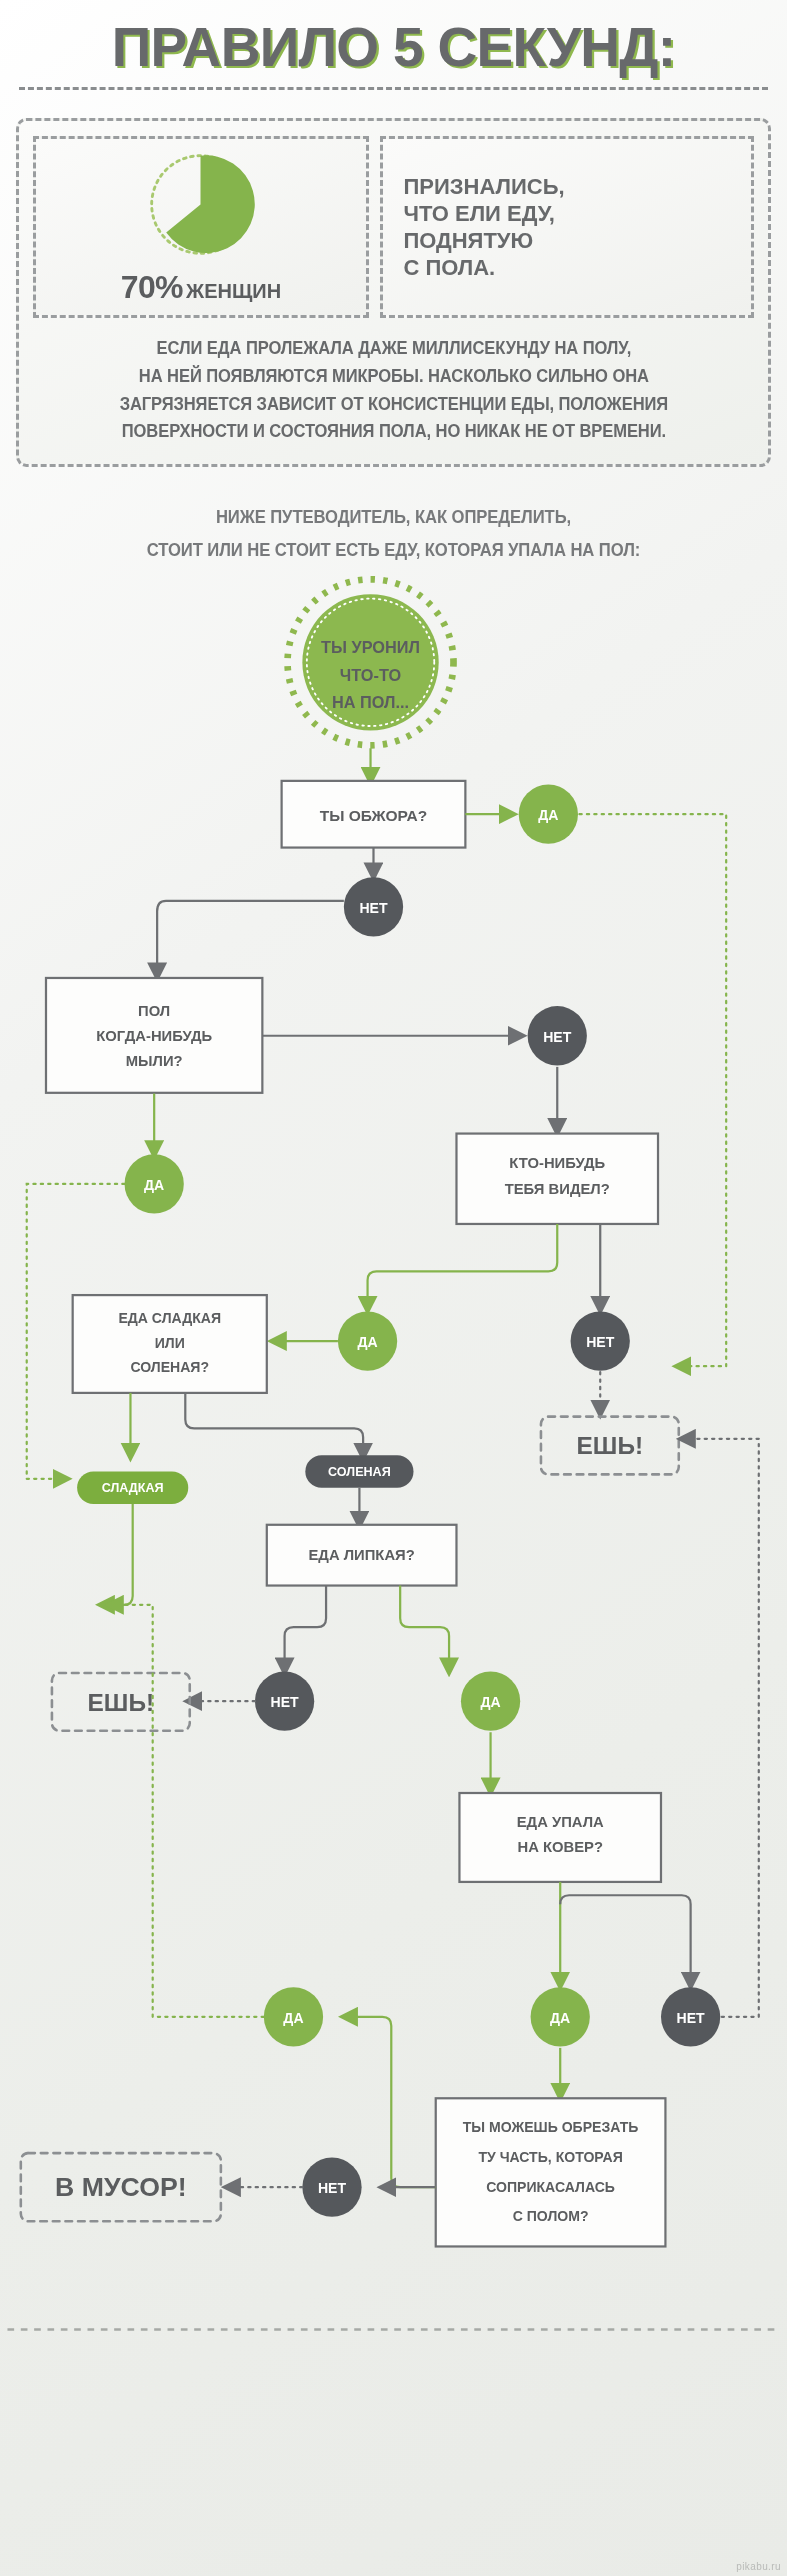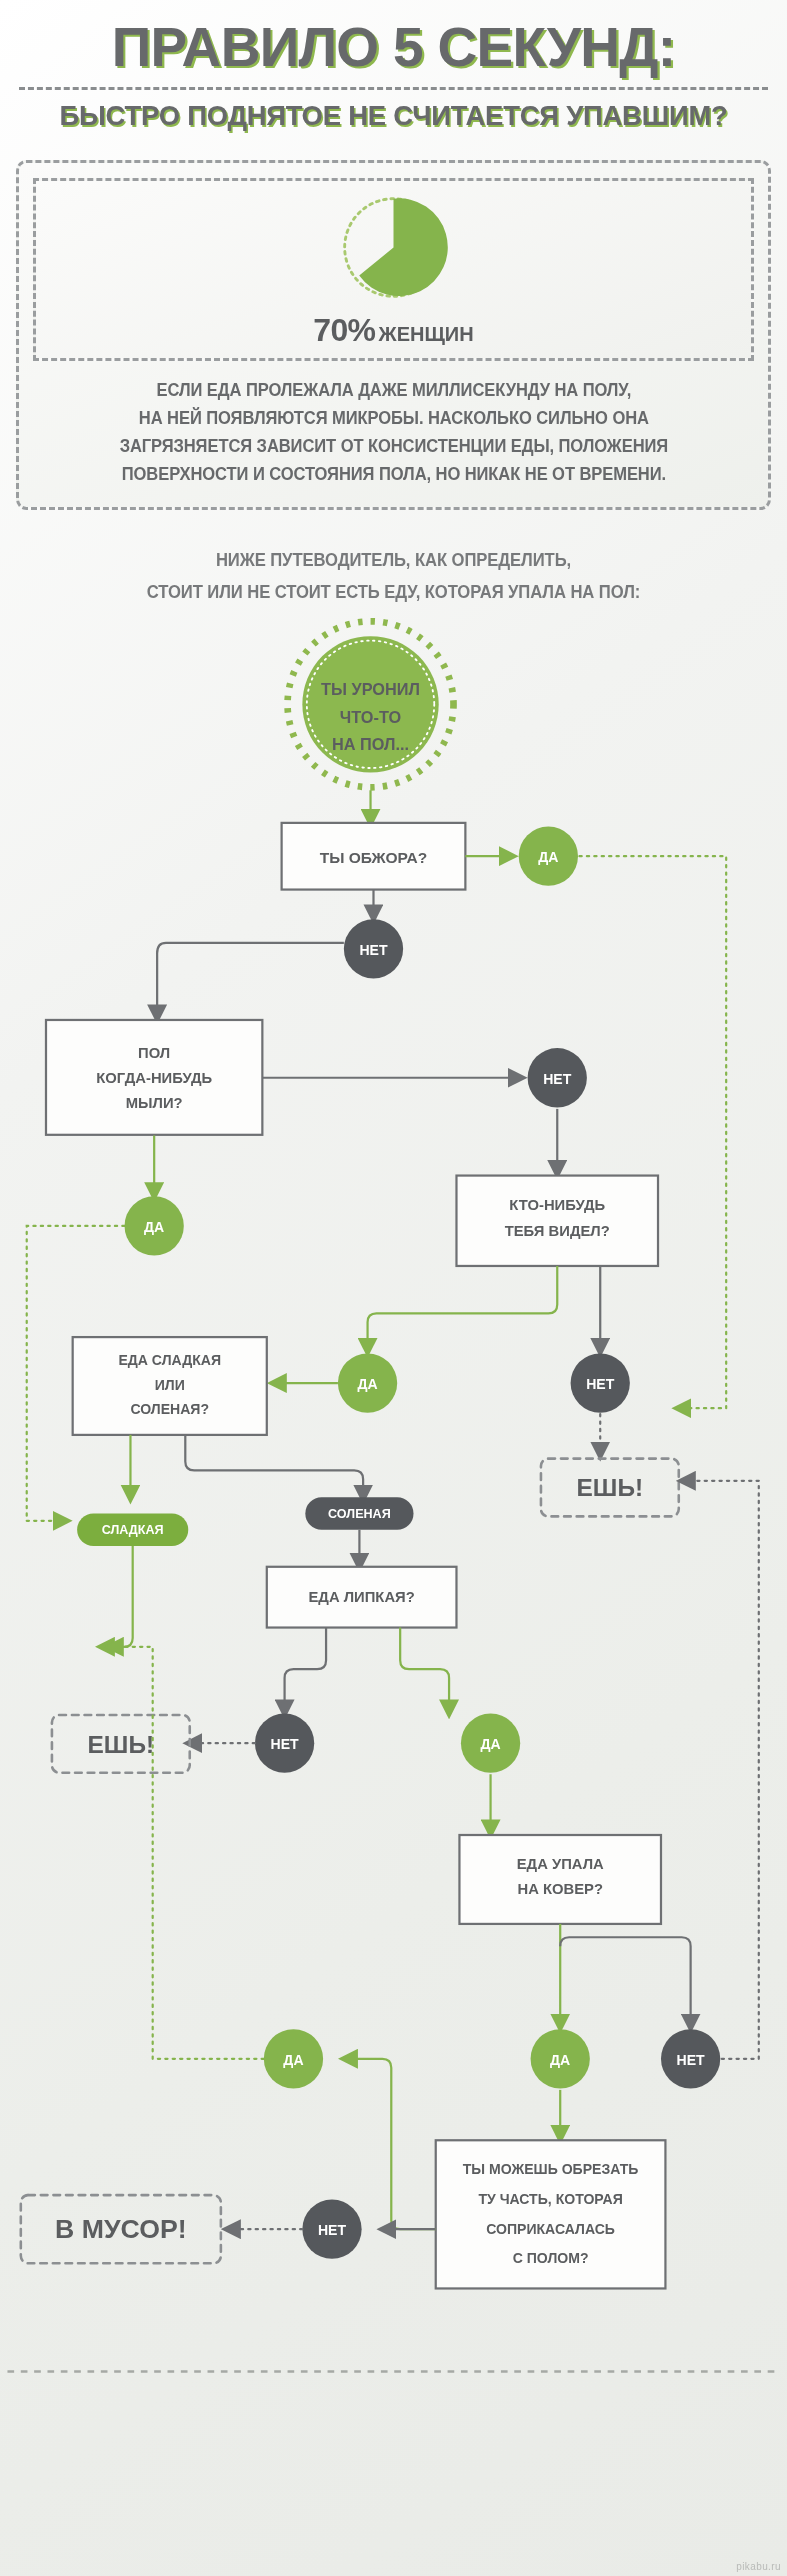--- a/index.html
+++ b/index.html
@@ -134,38 +134,45 @@
   }
 </style>
 </head>
 <body>
 
 <div id="page">
 
   <div class="title-wrap">
     <div class="main-title">ПРАВИЛО 5 СЕКУНД:</div>
     <div class="title-rule"></div>
-    <div class="sub-title">БЫСТРО ПОДНЯТОЕ НЕ СЧИТАЕТСЯ УПАВШИМ?</div>
   </div>
 
   <div class="stats-panel">
     <div class="stats-row">
 
       <div class="stat-card">
         <svg class="pie" viewBox="0 0 100 100">
           <circle cx="50" cy="50" r="44" fill="none" stroke="#a9c96f" stroke-width="2.6" stroke-dasharray="2.4 4.2" stroke-linecap="round"></circle>
           <path d="M50,50 L50,6 A44,44 0 1 1 19.1,75.3 Z" fill="#85b44c"></path>
         </svg>
         <div class="pct-line">
           <span class="pct-num">70%</span>
           <span class="pct-word">ЖЕНЩИН</span>
         </div>
       </div>
 
 
+      <div class="stat-card wide">
+        <div class="claim-text">
+          <div>ПРИЗНАЛИСЬ,</div>
+          <div>ЧТО ЕЛИ ЕДУ,</div>
+          <div>ПОДНЯТУЮ</div>
+          <div>С ПОЛА.</div>
+        </div>
+      </div>
 
     </div>
 
     <div class="panel-note">
       <div>ЕСЛИ ЕДА ПРОЛЕЖАЛА ДАЖЕ МИЛЛИСЕКУНДУ НА ПОЛУ,</div>
       <div>НА НЕЙ ПОЯВЛЯЮТСЯ МИКРОБЫ. НАСКОЛЬКО СИЛЬНО ОНА</div>
       <div>ЗАГРЯЗНЯЕТСЯ ЗАВИСИТ ОТ КОНСИСТЕНЦИИ ЕДЫ, ПОЛОЖЕНИЯ</div>
       <div>ПОВЕРХНОСТИ И СОСТОЯНИЯ ПОЛА, НО НИКАК НЕ ОТ ВРЕМЕНИ.</div>
     </div>
   </div>

